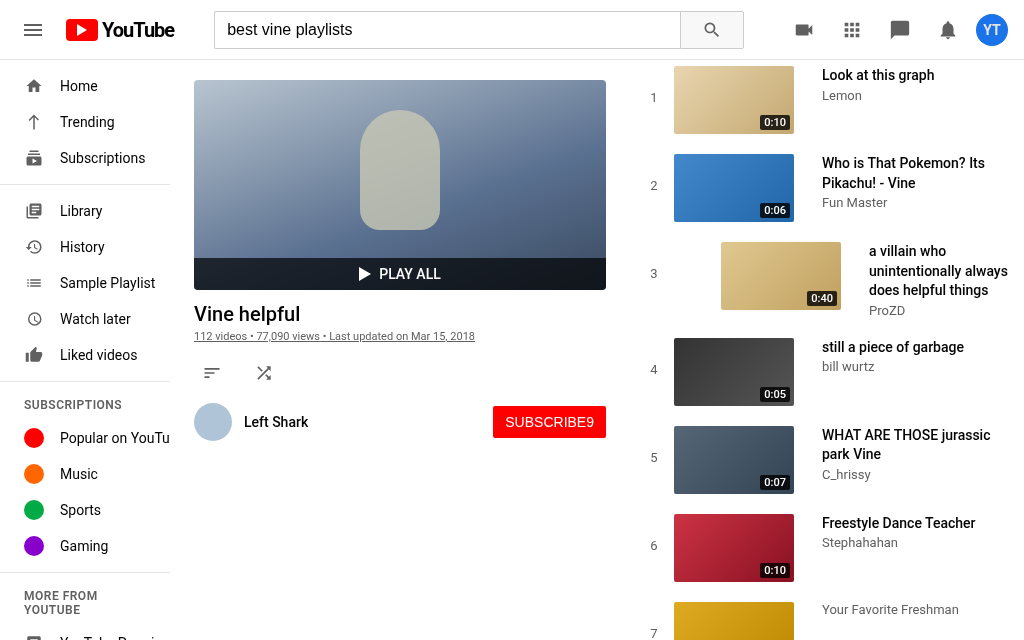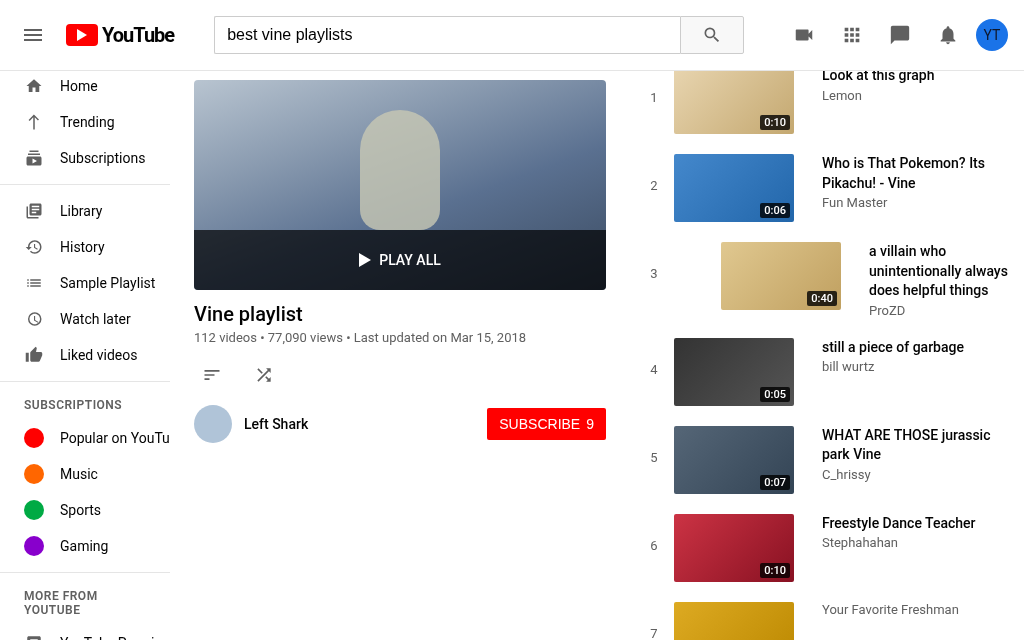--- a/index.html
+++ b/index.html
@@ -1,36 +1,36 @@
 <!DOCTYPE html>
 <html><head>
   <meta charset="utf-8">
   <style>
     * { margin: 0; padding: 0; box-sizing: border-box; }
     body { font-family: Roboto, Arial, sans-serif; font-size: 14px; color: #030303; background: #fff; overflow: hidden; }
 
     
     #header {
-      position: fixed; top: 0; left: 0; right: 0; height: 71px;
+      position: fixed; top: 0; left: 0; right: 0; height: 60px;
       display: flex; align-items: center; padding: 0 16px;
       background: #fff; border-bottom: 1px solid #e5e5e5; z-index: 100;
     }
     #header .left { display: flex; align-items: center; gap: 16px; }
     .hamburger { cursor: pointer; padding: 8px; }
     .hamburger span { display: block; width: 18px; height: 2px; background: #606060; margin: 3px 0; }
     .logo { display: flex; align-items: center; gap: 4px; text-decoration: none; }
     .logo-icon { width: 32px; height: 22px; background: #ff0000; border-radius: 4px; display: flex; align-items: center; justify-content: center; }
     .logo-icon::after { content: ''; border-left: 10px solid #fff; border-top: 6px solid transparent; border-bottom: 6px solid transparent; }
     .logo-text { font-size: 20px; font-weight: 700; color: #030303; letter-spacing: -1px; }
     .search-bar { flex: 1; display: flex; align-items: center; max-width: 600px; margin: 0 40px; }
     .search-bar input { flex: 1; height: 38px; border: 1px solid #ccc; border-right: none; padding: 0 12px; font-size: 16px; outline: none; border-radius: 2px 0 0 2px; }
     .search-btn { width: 64px; height: 38px; border: 1px solid #ccc; background: #f8f8f8; cursor: pointer; border-radius: 0 2px 2px 0; display: flex; align-items: center; justify-content: center; }
     .header-icons { margin-left: auto; display: flex; align-items: center; gap: 8px; }
     .header-icon { width: 40px; height: 40px; border-radius: 50%; display: flex; align-items: center; justify-content: center; cursor: pointer; color: #606060; font-size: 20px; }
-    .avatar { width: 32px; height: 32px; border-radius: 50%; background: #1a73e8; color: #0f172a; display: flex; align-items: center; justify-content: center; font-size: 14px; font-weight: 400; }
+    .avatar { width: 32px; height: 32px; border-radius: 50%; background: #1a73e8; color: #e5e5e5; display: flex; align-items: center; justify-content: center; font-size: 14px; font-weight: 700; }
 
     
     #layout { display: flex; margin-top: 56px; height: calc(640px - 56px); }
 
     
     #sidebar {
       width: 170px; flex-shrink: 0; overflow-y: auto; overflow-x: hidden;
       background: #fff; padding: 12px 0;
       border-right: none;
     }
@@ -58,36 +58,36 @@
     .playlist-thumb-img::before {
       content: '';
       width: 80px; height: 120px;
       background: rgba(200,200,180,0.8);
       border-radius: 40px 40px 20px 20px;
       position: absolute; top: 30px;
     }
     .play-all-btn {
       position: absolute; bottom: 0; left: 0; right: 0;
       background: rgba(0,0,0,0.7); color: #fff; display: flex; align-items: center; justify-content: center;
-      gap: 8px; padding: 22px; cursor: pointer; font-size: 14px; font-weight: 500;
+      gap: 8px; padding: 8px; cursor: pointer; font-size: 14px; font-weight: 500;
     }
     .play-icon { width: 0; height: 0; border-top: 7px solid transparent; border-bottom: 7px solid transparent; border-left: 12px solid #fff; }
     .playlist-title { font-size: 20px; font-weight: 500; margin: 12px 0 4px; }
-    .playlist-meta { font-size: 13px; color: #606060; }
+    .playlist-meta { font-size: 11px; color: #606060; text-decoration: underline; }
     .playlist-actions { display: flex; align-items: center; gap: 16px; margin: 12px 0; }
     .action-icon { width: 36px; height: 36px; display: flex; align-items: center; justify-content: center; cursor: pointer; color: #606060; font-size: 18px; }
 
     
     .channel-row { display: flex; align-items: center; gap: 12px; margin-top: 12px; }
     .channel-avatar { width: 38px; height: 38px; border-radius: 50%; background: #aaa; overflow: hidden; flex-shrink: 0; }
     .channel-name { font-size: 14px; font-weight: 500; }
     .subscribe-btn {
       margin-left: auto; background: #ff0000; color: #fff; border: none;
       padding: 8px 12px; font-size: 14px; font-weight: 500; cursor: pointer; border-radius: 2px;
-      display: flex; align-items: center; gap: 6px;
+      display: flex; align-items: center; 
     }
 
     
     #video-list { flex: 1; overflow-y: auto; padding: 0 16px; }
     .video-item {
       display: flex; align-items: flex-start; gap: 12px; padding: 10px 0;
       border-bottom: none; cursor: pointer;
     }
     .video-num { width: 16px; text-align: center; color: #606060; font-size: 13px; flex-shrink: 0; padding-top: 24px; }
     .video-thumb { width: 120px; height: 68px; flex-shrink: 0; background: #ccc; position: relative; border-radius: 2px; overflow: hidden; }
@@ -263,21 +263,21 @@
   <div id="main">
 
     <div id="playlist-panel">
       <div class="playlist-thumb">
         <div class="playlist-thumb-img"></div>
         <div class="play-all-btn">
           <div class="play-icon"></div>
           <span>PLAY ALL</span>
         </div>
       </div>
-      <div class="playlist-title">Vine playlist</div>
+      <div class="playlist-title">Vine helpful</div>
       <div class="playlist-meta">112 videos  •  77,090 views  •  Last updated on Mar 15, 2018</div>
       <div class="playlist-actions">
         <div class="action-icon" title="Sort">
           <svg width="20" height="20" viewBox="0 0 24 24" fill="#606060">
               <path d="M3 18h6v-2H3v2zM3 6v2h18V6H3zm0 7h12v-2H3v2z"></path>
             </svg>
         </div>
         <div class="action-icon" title="Shuffle">
           <svg width="20" height="20" viewBox="0 0 24 24" fill="#606060">
               <path d="M10.59 9.17L5.41 4 4 5.41l5.17 5.17 1.42-1.41zM14.5 4l2.04 2.04L4 18.59 5.41 20 17.96 7.46 20 9.5V4h-5.5zm.33 9.41l-1.41 1.41 3.13 3.13L14.5 20H20v-5.5l-2.04 2.04-3.13-3.13z"></path>

